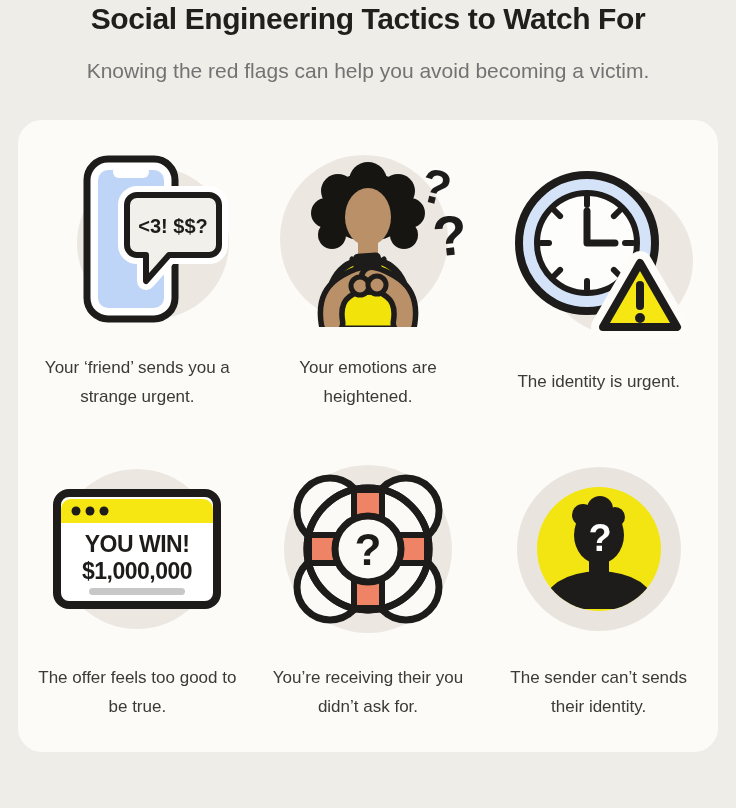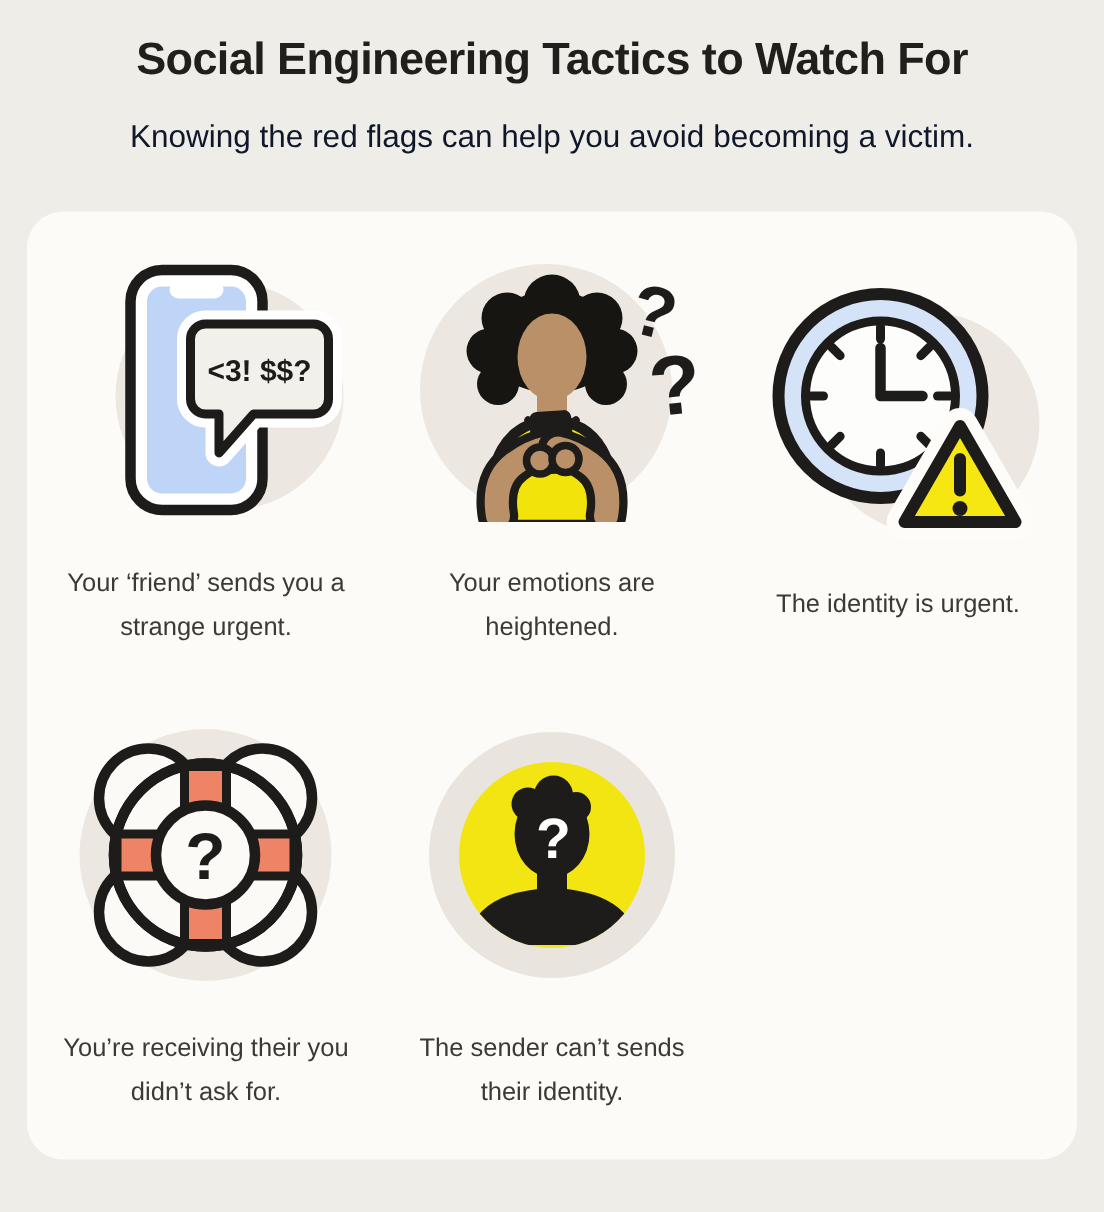--- a/index.html
+++ b/index.html
@@ -11,34 +11,33 @@
     font-family: "Liberation Sans", sans-serif;
     overflow: hidden;
   }
   .page {
     width: 736px;
     height: 808px;
     box-sizing: border-box;
   }
   .header {
     text-align: center;
-    padding-top: 21px;
   }
   .title {
     font-size: 30px;
     font-weight: 700;
     letter-spacing: -0.4px;
     color: #211F1B;
     margin: 0;
     line-height: 1.25;
   }
   .subtitle {
     font-size: 21px;
     font-weight: 400;
-    color: #0f172a;
+    color: #737373;
     margin: 19px 0 0 0;
     line-height: 1.3;
   }
   .card {
     margin: 36px 18px 0 18px;
     height: 632px;
     background: #FCFBF8;
     border-radius: 24px;
     display: grid;
     grid-template-columns: repeat(3, 1fr);
@@ -160,20 +159,36 @@
           <path d="M76,46 L76,78 L104,78" fill="none" stroke="#1D1C1A" stroke-width="7" stroke-linecap="round" stroke-linejoin="round"></path>
           <path d="M129,98 L166,162 L92,162 Z" fill="#FDFCF9" stroke="#FDFCF9" stroke-width="24" stroke-linejoin="round"></path>
           <path d="M129,98 L166,162 L92,162 Z" fill="#F6E713" stroke="#1D1C1A" stroke-width="8" stroke-linejoin="round"></path>
           <line x1="129" y1="120" x2="129" y2="141" stroke="#1D1C1A" stroke-width="8" stroke-linecap="round"></line>
           <circle cx="129" cy="153" r="5" fill="#1D1C1A"></circle>
         </svg>
       </div>
       <div class="caption">The identity is urgent.</div>
     </div>
 
+    <div class="cell">
+      <div class="icon-box">
+        <svg width="176" height="176" viewBox="0 0 176 176" aria-hidden="true">
+          <circle cx="88" cy="88" r="80" fill="#ECE8E1"></circle>
+          <rect x="8" y="32" width="160" height="112" rx="12" fill="#FFFFFF" stroke="#1D1C1A" stroke-width="8"></rect>
+          <path d="M12,62 V48 a10,10 0 0 1 10,-10 H154 a10,10 0 0 1 10,10 V62 Z" fill="#F6E713"></path>
+          <circle cx="27" cy="50" r="4.5" fill="#1D1C1A"></circle>
+          <circle cx="41" cy="50" r="4.5" fill="#1D1C1A"></circle>
+          <circle cx="55" cy="50" r="4.5" fill="#1D1C1A"></circle>
+          <text class="svg-label" x="88" y="91" font-size="23" text-anchor="middle" fill="#1D1C1A" letter-spacing="-0.5">YOU WIN!</text>
+          <text class="svg-label" x="88" y="118" font-size="23" text-anchor="middle" fill="#1D1C1A" letter-spacing="-0.5">$1,000,000</text>
+          <rect x="40" y="127" width="96" height="7" rx="3.5" fill="#C8C8C8"></rect>
+        </svg>
+      </div>
+      <div class="caption">The offer feels too good to be true.</div>
+    </div>
 
     <div class="cell">
       <div class="icon-box">
         <svg width="176" height="176" viewBox="0 0 176 176" aria-hidden="true">
           <circle cx="88" cy="88" r="84" fill="#ECE8E1"></circle>
           <g fill="#FBFAF6" stroke="#1D1C1A" stroke-width="7">
             <circle cx="50" cy="50" r="33"></circle>
             <circle cx="126" cy="50" r="33"></circle>
             <circle cx="50" cy="126" r="33"></circle>
             <circle cx="126" cy="126" r="33"></circle>

